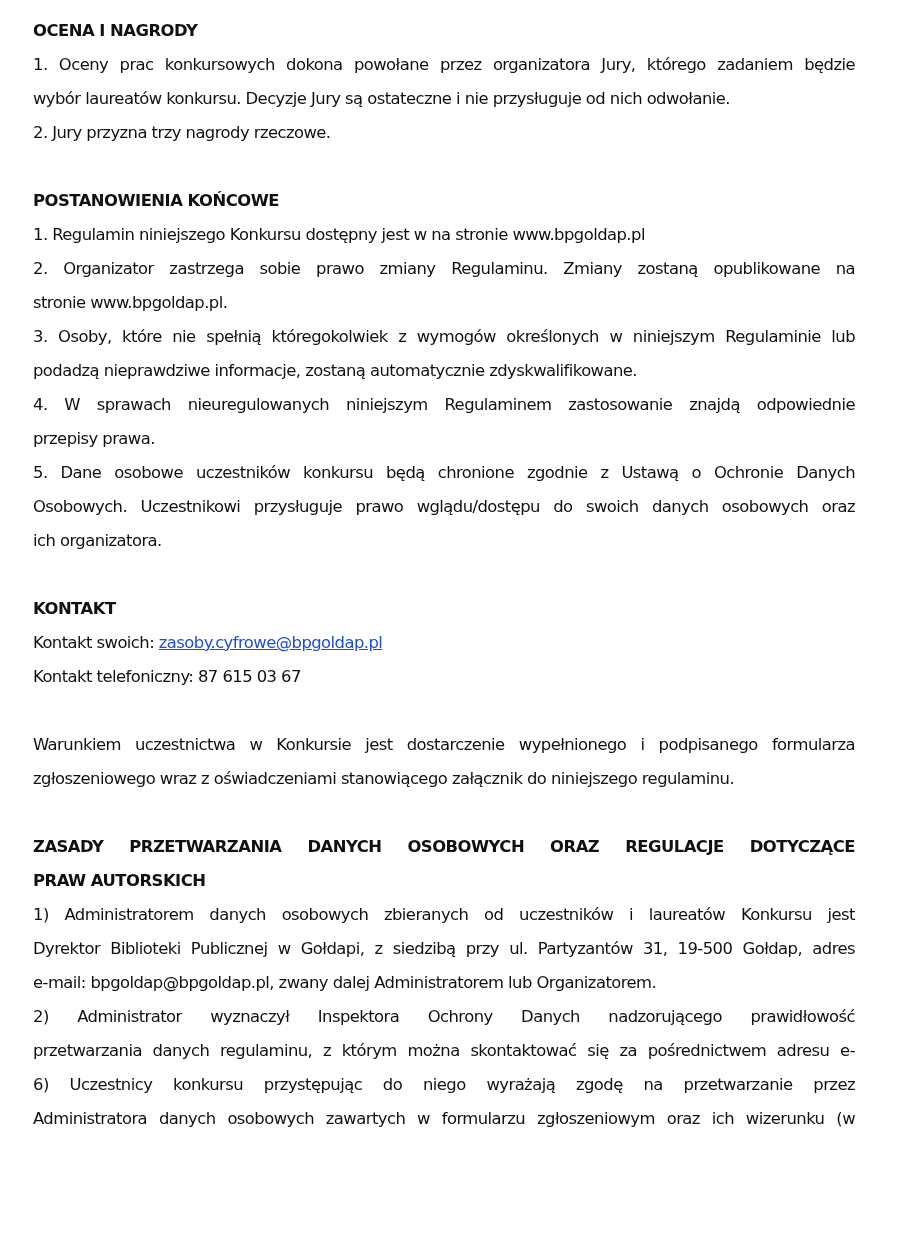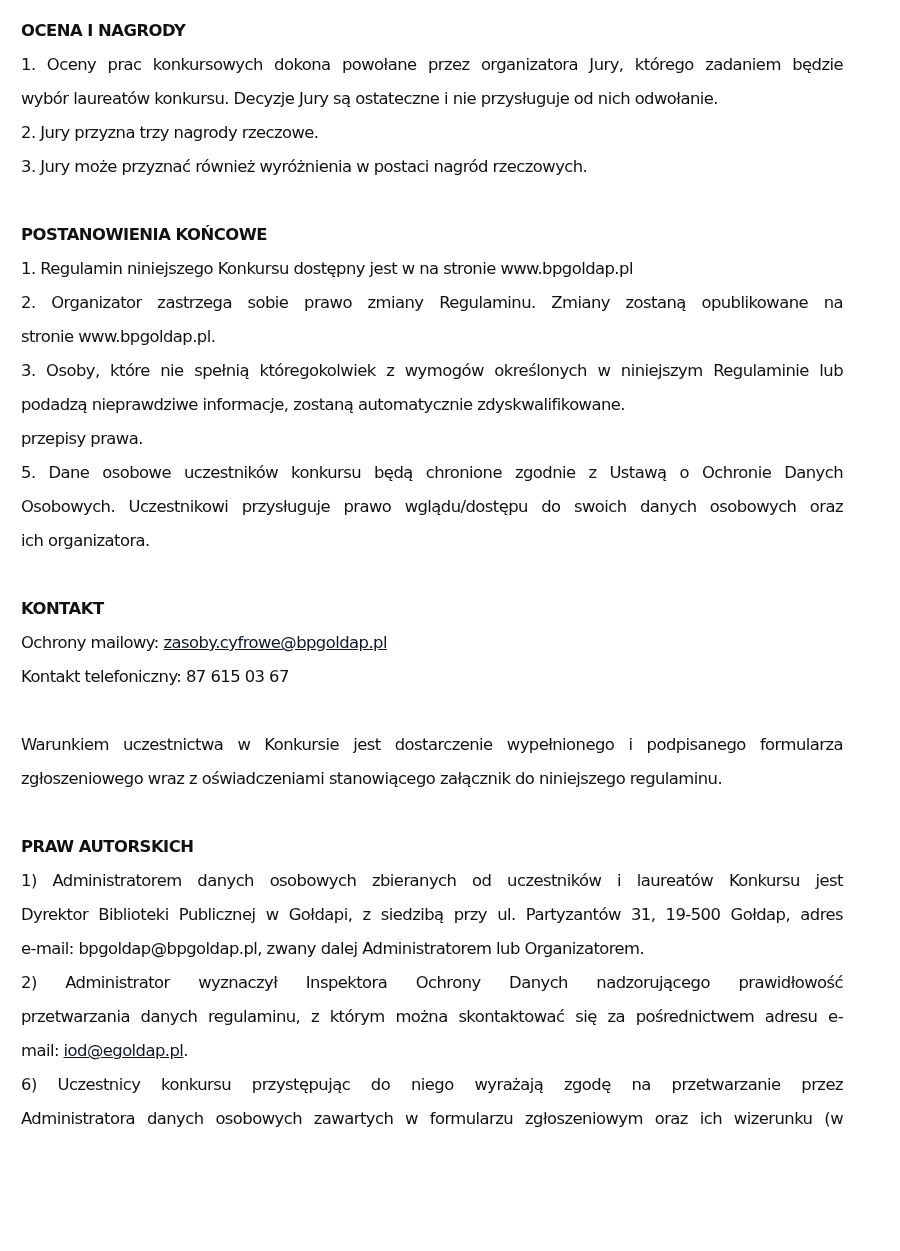--- a/index.html
+++ b/index.html
@@ -10,21 +10,21 @@
     body {
       width: 900px;
       height: 1251px;
       overflow: hidden;
       position: relative;
       font-family: "DejaVu Sans", sans-serif;
       color: #111111;
     }
     .page {
       position: absolute;
-      left: 21px;
+      left: 33px;
       top: 14px;
       width: 822px;
       font-size: 16.4px;
       letter-spacing: -0.55px;
       word-spacing: 0px;
     }
     .line {
       height: 34px;
       line-height: 34px;
       white-space: nowrap;
@@ -36,70 +36,68 @@
       overflow: hidden;
     }
     .heading {
       font-weight: bold;
       letter-spacing: -0.5px;
     }
     .gap {
       height: 34px;
     }
     a.link {
-      color: #0f172a;
+      color: #1d4ed8;
       text-decoration: underline;
     }
   </style>
 </head>
 <body>
 
 <div class="page">
 
   <div class="line heading">OCENA I NAGRODY</div>
   <div class="line just">1. Oceny prac konkursowych dokona powołane przez organizatora Jury, którego zadaniem będzie</div>
   <div class="line">wybór laureatów konkursu. Decyzje Jury są ostateczne i nie przysługuje od nich odwołanie.</div>
   <div class="line">2. Jury przyzna trzy nagrody rzeczowe.</div>
-  <div class="line">3. Jury może przyznać również wyróżnienia w postaci nagród rzeczowych.</div>
 
   <div class="gap"></div>
 
   <div class="line heading">POSTANOWIENIA KOŃCOWE</div>
   <div class="line">1. Regulamin niniejszego Konkursu dostępny jest w na stronie www.bpgoldap.pl</div>
   <div class="line just">2. Organizator zastrzega sobie prawo zmiany Regulaminu. Zmiany zostaną opublikowane na</div>
   <div class="line">stronie www.bpgoldap.pl.</div>
   <div class="line just">3. Osoby, które nie spełnią któregokolwiek z wymogów określonych w niniejszym Regulaminie lub</div>
   <div class="line">podadzą nieprawdziwe informacje, zostaną automatycznie zdyskwalifikowane.</div>
+  <div class="line just">4. W sprawach nieuregulowanych niniejszym Regulaminem zastosowanie znajdą odpowiednie</div>
   <div class="line">przepisy prawa.</div>
   <div class="line just">5. Dane osobowe uczestników konkursu będą chronione zgodnie z Ustawą o Ochronie Danych</div>
   <div class="line just">Osobowych. Uczestnikowi przysługuje prawo wglądu/dostępu do swoich danych osobowych oraz</div>
   <div class="line">ich organizatora.</div>
 
   <div class="gap"></div>
 
   <div class="line heading">KONTAKT</div>
   <div class="line">
-    <span>Ochrony mailowy: </span><a class="link" href="#">zasoby.cyfrowe@bpgoldap.pl</a>
+    <span>Kontakt swoich: </span><a class="link" href="#">zasoby.cyfrowe@bpgoldap.pl</a>
   </div>
   <div class="line">
     <span>Kontakt telefoniczny: </span><span>87 615 03 67</span>
   </div>
 
   <div class="gap"></div>
 
   <div class="line just">Warunkiem uczestnictwa w Konkursie jest dostarczenie wypełnionego i podpisanego formularza</div>
   <div class="line">zgłoszeniowego wraz z oświadczeniami stanowiącego załącznik do niniejszego regulaminu.</div>
 
   <div class="gap"></div>
 
+  <div class="line heading just">ZASADY PRZETWARZANIA DANYCH OSOBOWYCH ORAZ REGULACJE DOTYCZĄCE</div>
   <div class="line heading">PRAW AUTORSKICH</div>
   <div class="line just">1) Administratorem danych osobowych zbieranych od uczestników i laureatów Konkursu jest</div>
   <div class="line just">Dyrektor Biblioteki Publicznej w Gołdapi, z siedzibą przy ul. Partyzantów 31, 19-500 Gołdap, adres</div>
   <div class="line">e-mail: bpgoldap@bpgoldap.pl, zwany dalej Administratorem lub Organizatorem.</div>
   <div class="line just">2) Administrator wyznaczył Inspektora Ochrony Danych nadzorującego prawidłowość</div>
   <div class="line just">przetwarzania danych regulaminu, z którym można skontaktować się za pośrednictwem adresu e-</div>
-  <div class="line">
-    <span>mail: </span><a class="link" href="#">iod@egoldap.pl</a><span>.</span>
-  </div>
   <div class="line just">6) Uczestnicy konkursu przystępując do niego wyrażają zgodę na przetwarzanie przez</div>
   <div class="line just">Administratora danych osobowych zawartych w formularzu zgłoszeniowym oraz ich wizerunku (w</div>
 
 </div>
 
 </body></html>

